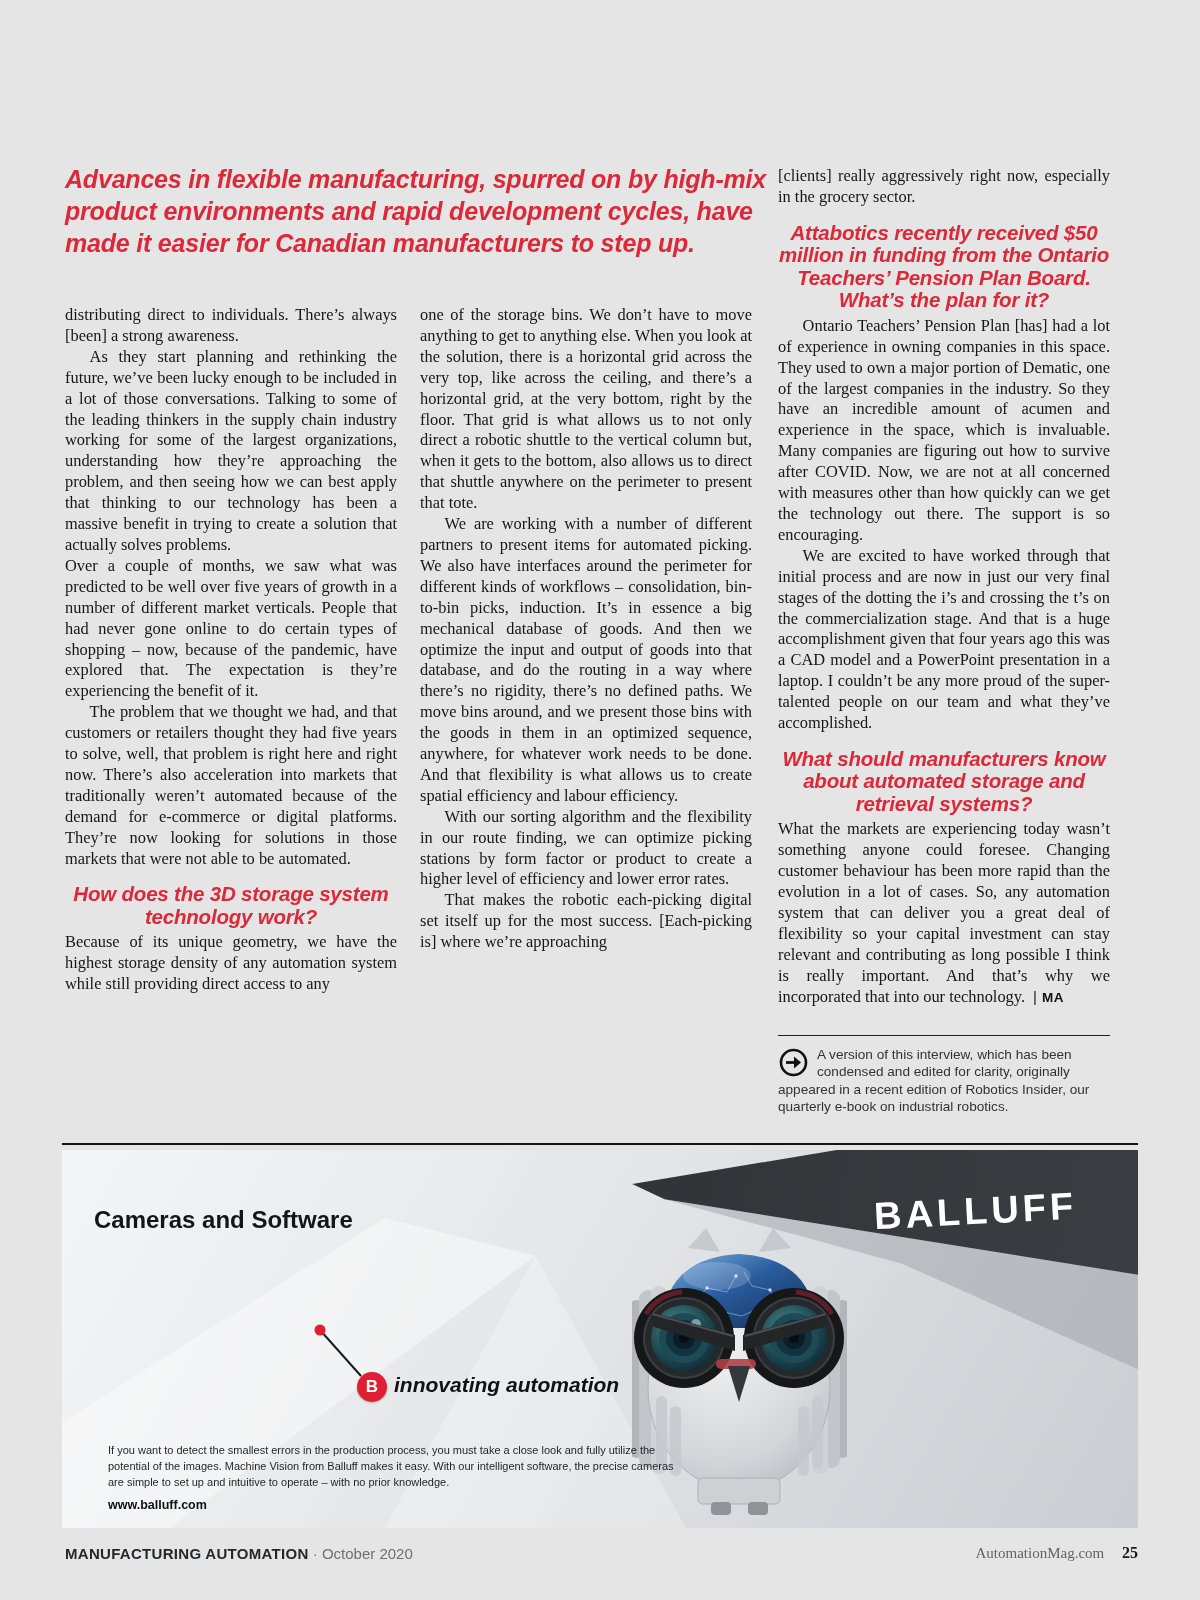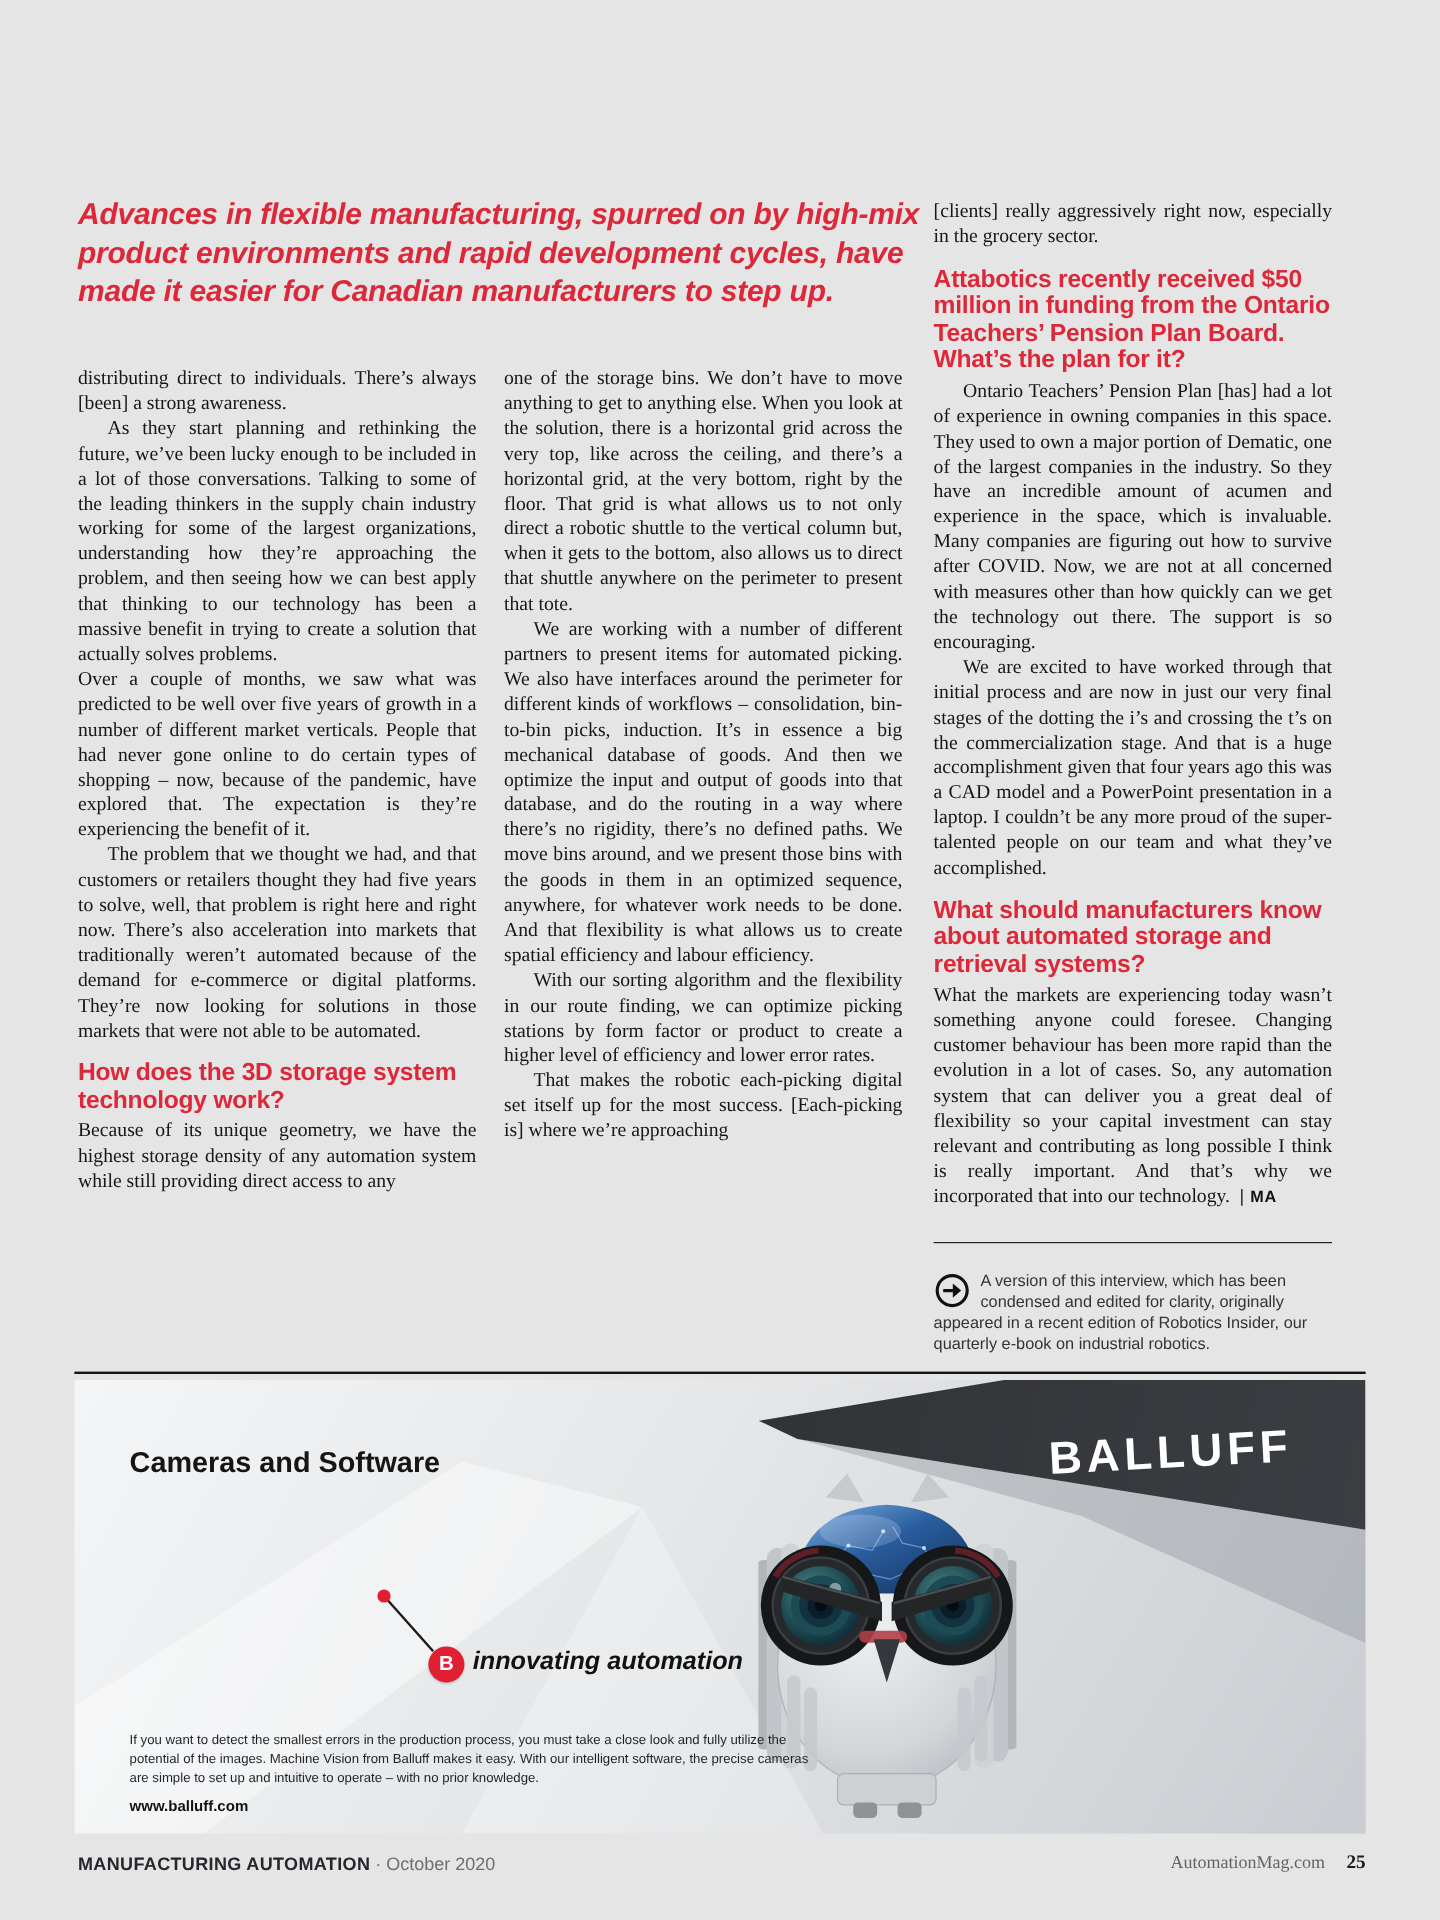--- a/index.html
+++ b/index.html
@@ -12,48 +12,48 @@
          font-size:25px;line-height:32px;color:#dc2839;letter-spacing:-0.2px;}
 
   
   .col{position:absolute;width:332px;font-size:16.4px;line-height:20.9px;
        text-align:justify;color:#161616;}
   .col-1{left:65px;top:305px;}
   .col-2{left:420px;top:305px;}
   .col-3{left:778px;top:166px;}
   .col p{margin:0;}
   .col p.ind{text-indent:1.5em;}
-  .col h3{font-family:"Liberation Sans", sans-serif;font-weight:bold;
+  .col h3{font-family:"Liberation Sans", sans-serif;font-style:italic;font-weight:bold;
           color:#dc2839;font-size:20.5px;line-height:22.5px;margin:14px 0 4px;
-          text-align:left;letter-spacing:-0.2px;}
+          text-align:center;letter-spacing:-0.2px;}
   .end-divider{font-family:"Liberation Sans", sans-serif;font-weight:normal;
                font-size:15px;margin:0 5px 0 8px;color:#222;}
   .end-badge{font-family:"Liberation Sans", sans-serif;font-weight:bold;font-size:13.5px;
              color:#111;letter-spacing:0.5px;}
 
   
-  .footnote{margin-top:26px;padding-top:23px;border-top:1.5px solid #222;
+  .footnote{margin-top:26px;padding-top:10px;border-top:1.5px solid #222;
             font-family:"Liberation Sans", sans-serif;font-size:13.6px;line-height:17.6px;
             color:#333;text-align:left;}
   .fn-icon{float:left;width:31px;height:31px;margin:1px 8px 2px 0;}
 
   
   .ad-rule{position:absolute;left:62px;top:1143px;width:1076px;height:2px;background:#141414;}
 
   
   .ad{position:absolute;left:62px;top:1150px;width:1076px;height:378px;overflow:hidden;
       background:linear-gradient(120deg,#f4f5f6 0%,#e4e6e8 45%,#c9cdd1 100%);
       font-family:"Liberation Sans", sans-serif;}
   .facet{position:absolute;inset:0;}
   .facet-light1{clip-path:polygon(0 72%,30% 18%,44% 28%,10% 100%,0 100%);background:rgba(255,255,255,.42);}
   .facet-light2{clip-path:polygon(44% 28%,58% 100%,30% 100%);background:rgba(255,255,255,.25);}
   .facet-mid{clip-path:polygon(56% 13%,100% 33%,100% 58%,78% 30%);background:rgba(150,156,162,.45);}
   .facet-dark{clip-path:polygon(53% 9%,72% 0,100% 0,100% 33%,56% 13%);
               background:linear-gradient(100deg,#27292c,#3b3e42);}
-  .ad-kicker{position:absolute;left:46px;top:56px;font-weight:bold;font-size:24px;color:#151515;}
+  .ad-kicker{position:absolute;left:32px;top:56px;font-weight:bold;font-size:24px;color:#151515;}
   .ad-headline{position:absolute;left:45px;top:94px;font-size:40px;line-height:47px;
                font-weight:400;color:#1c1c1c;letter-spacing:0.5px;}
   .ad-headline span{display:block;}
   .balluff{position:absolute;left:812px;top:40px;transform:rotate(-3deg);color:#fff;
            font-weight:bold;font-size:38px;letter-spacing:4px;}
   .connector{position:absolute;inset:0;pointer-events:none;}
   .b-icon{position:absolute;left:295px;top:222px;width:30px;height:30px;border-radius:50%;
           background:#e11f33;color:#fff;display:flex;align-items:center;justify-content:center;
           font-weight:bold;font-size:17px;box-shadow:0 1px 2px rgba(0,0,0,.25);}
   .tagline{position:absolute;left:332px;top:223px;font-style:italic;font-weight:bold;

